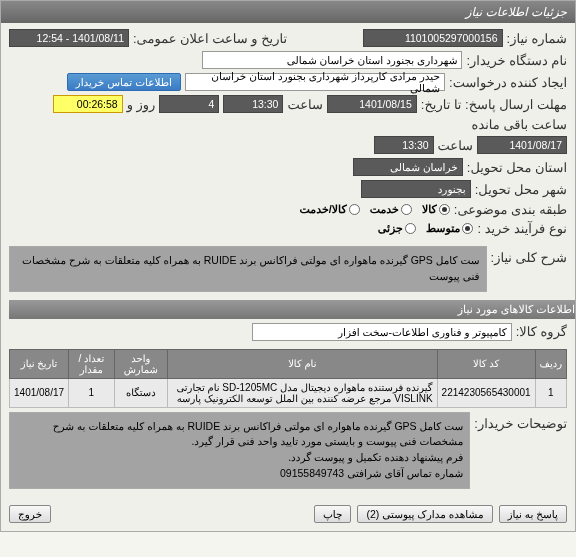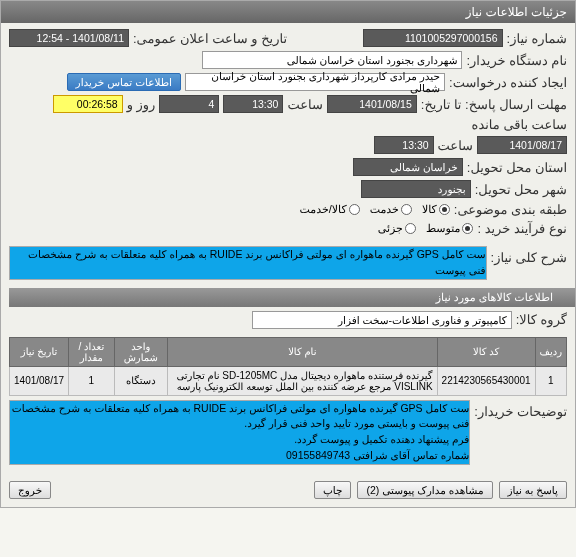--- a/index.html
+++ b/index.html
@@ -1,34 +1,34 @@
 <!DOCTYPE html>
 <html dir="rtl" lang="fa"><head>
 <meta charset="utf-8">
 <style>
 * { box-sizing: border-box; margin: 0; padding: 0; }
 body { font-family: Tahoma, sans-serif; font-size: 11px; background: #f5f5f0; direction: rtl; }
 .window { width: 576px; background: #f0f0eb; border: 1px solid #aaa; }
-.title-bar { background: linear-gradient(#888,#666); color: #fff; padding: 4px 8px; font-size: 12px; }
-.section-header { background: linear-gradient(#999,#777); color: #fff; padding: 3px 22px; font-size: 11px; margin-top: 2px; margin-left: 8px; }
+.title-bar { background: linear-gradient(#888,#666); color: #fff; padding: 4px 8px; font-size: 12px; font-style: italic; }
+.section-header { background: linear-gradient(#999,#777); color: #fff; padding: 3px 0; font-size: 11px; margin-top: 2px; margin-left: 8px; }
 .form-area { padding: 6px 8px; }
 .row { display: flex; align-items: center; margin-bottom: 4px; gap: 4px; flex-wrap: wrap; }
 .label { color: #333; white-space: nowrap; font-size: 13px; text-align: center; }
 .field { background: #fff; border: 1px solid #999; padding: 1px 4px; height: 18px; font-size: 10.5px; display: inline-flex; align-items: center; }
 .field.dark { background: #5a5a5a; color: #fff; border-color: #444; }
 .field.yellow { background: #ffff66; border-color: #cc9900; }
 .w60{width:60px}.w70{width:70px}.w90{width:90px}.w110{width:110px}.w120{width:120px}.w140{width:140px}.w260{width:260px}
 .btn { background: linear-gradient(#f8f8f8,#ddd); border: 1px solid #888; padding: 2px 8px; font-size: 10.5px; cursor: pointer; border-radius: 2px; }
 .btn.blue { background: linear-gradient(#5a9bd4,#3a7bc4); color: #fff; border-color: #2a6bb4; }
 .radio-group { display: flex; gap: 10px; align-items: center; }
-.radio-item { display: flex; align-items: center; gap: 2px; }
+.radio-item { display: flex; align-items: center; gap: 2px; font-weight: bold; }
 .radio-dot { width: 11px; height: 11px; border: 1px solid #666; border-radius: 50%; background: #fff; display: inline-flex; align-items: center; justify-content: center; }
 .radio-dot.sel::after { content: ""; width: 5px; height: 5px; background: #333; border-radius: 50%; }
 .cb { width: 11px; height: 11px; border: 1px solid #666; background: #fff; display: inline-block; }
-.desc-box { background: #0ea5e9; border: 1px solid #aaa; margin: 4px 8px; font-size: 10.5px; line-height: 1.5; }
+.desc-box { background: #a3a3a3; border: 1px solid #aaa; padding: 6px; margin: 4px 8px; font-size: 10.5px; line-height: 1.5; }
 .table { width: calc(100% - 16px); margin: 4px 8px; border-collapse: collapse; font-size: 10px; }
 .table th { background: #888; color: #fff; border: 1px solid #666; padding: 3px 4px; font-weight: normal; }
 .table td { background: #eaeaea; border: 1px solid #bbb; padding: 3px 4px; text-align: center; }
 .table td.right { text-align: right; }
 .footer { display: flex; gap: 6px; padding: 8px; justify-content: flex-start; align-items: center; }
 .spacer { flex: 1; }
 </style>
 </head>
 <body>
 

